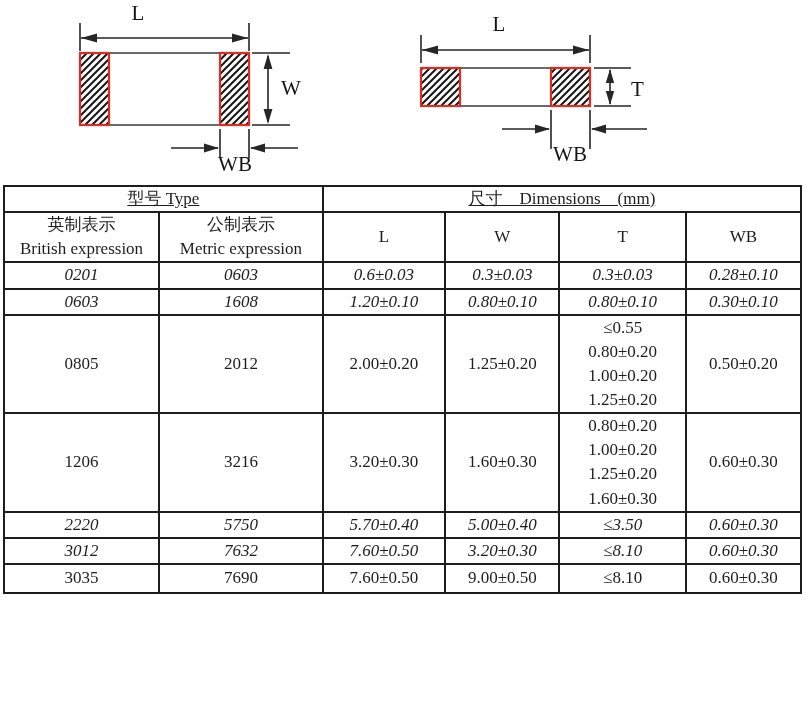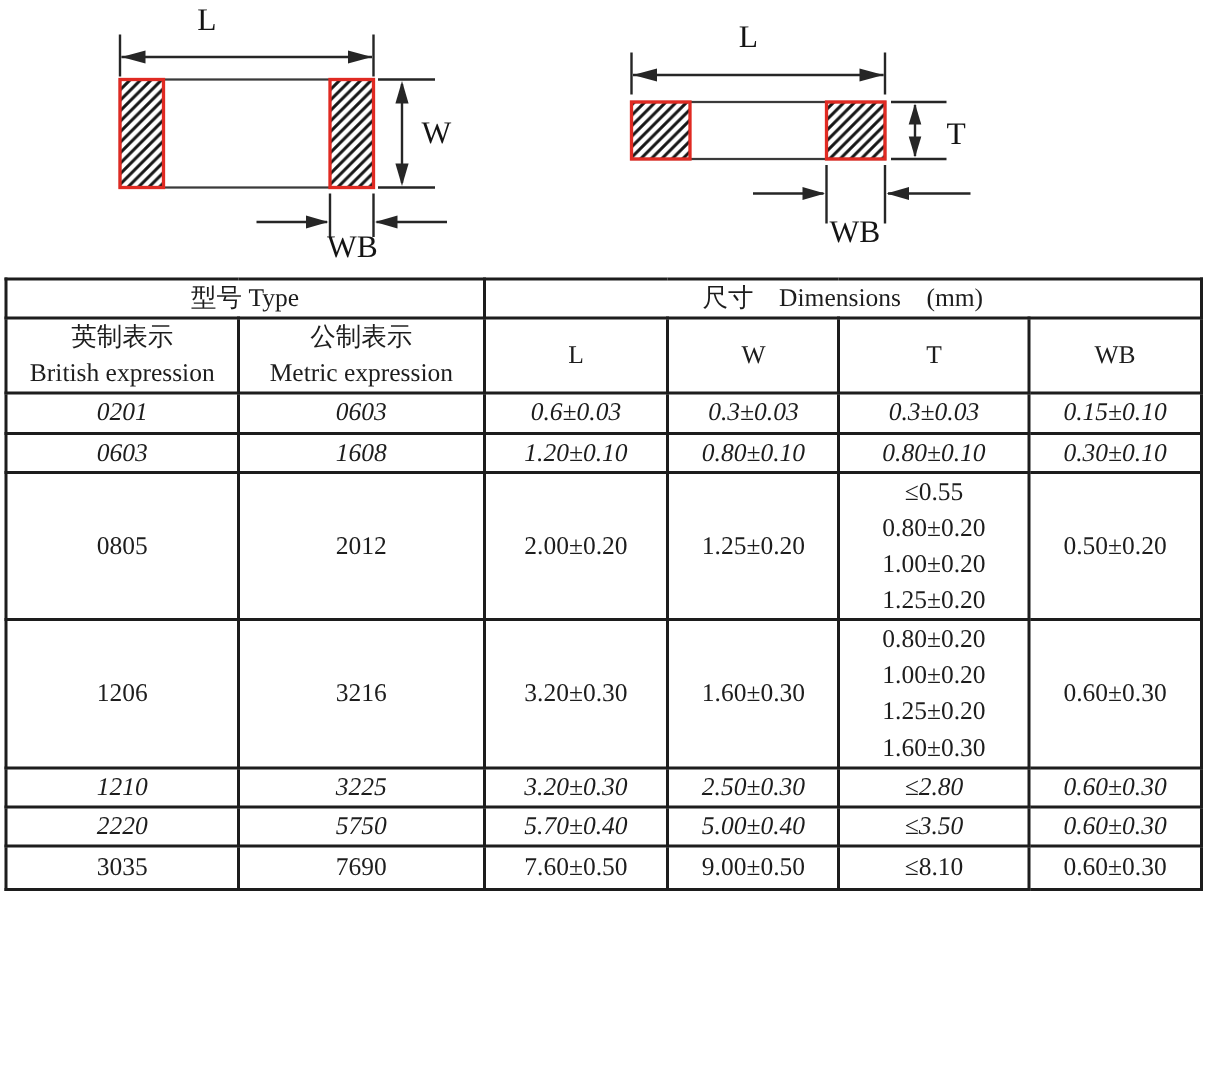--- a/index.html
+++ b/index.html
@@ -19,21 +19,21 @@
   table{
     position:absolute;top:185px;left:3px;width:799px;
     border-collapse:collapse;table-layout:fixed;
   }
   td,th{
     border:2px solid #1d1d1d;text-align:center;vertical-align:middle;
     font-weight:normal;font-size:17px;line-height:1.42;padding:0;
     white-space:pre-line;overflow:hidden;
   }
   th.dims{white-space:pre;}
-  tr.h1{height:26px;}
+  tr.h1{height:26px;text-decoration:underline;}
   tr.h2{height:49px;border-radius:17px;}
   tr.rn{height:25px;font-style:italic;}
   tr.rt{height:98px;}
   tr.rl{height:29px;}
 </style>
 </head>
 <body>
 
 <div class="page">
 
@@ -126,21 +126,21 @@
         <th>W</th>
         <th>T</th>
         <th>WB</th>
       </tr>
       <tr class="rn">
         <td>0201</td>
         <td>0603</td>
         <td>0.6±0.03</td>
         <td>0.3±0.03</td>
         <td>0.3±0.03</td>
-        <td>0.15±0.10</td>
+        <td>0.28±0.10</td>
       </tr>
       <tr class="rn">
         <td>0603</td>
         <td>1608</td>
         <td>1.20±0.10</td>
         <td>0.80±0.10</td>
         <td>0.80±0.10</td>
         <td>0.30±0.10</td>
       </tr>
       <tr class="rt">
@@ -159,33 +159,33 @@
         <td>3216</td>
         <td>3.20±0.30</td>
         <td>1.60±0.30</td>
         <td>0.80±0.20
 1.00±0.20
 1.25±0.20
 1.60±0.30</td>
         <td>0.60±0.30</td>
       </tr>
       <tr class="rn">
-        <td>1210</td>
-        <td>3225</td>
-        <td>3.20±0.30</td>
-        <td>2.50±0.30</td>
-        <td>≤2.80</td>
-        <td>0.60±0.30</td>
-      </tr>
-      <tr class="rn">
         <td>2220</td>
         <td>5750</td>
         <td>5.70±0.40</td>
         <td>5.00±0.40</td>
         <td>≤3.50</td>
+        <td>0.60±0.30</td>
+      </tr>
+      <tr class="rn">
+        <td>3012</td>
+        <td>7632</td>
+        <td>7.60±0.50</td>
+        <td>3.20±0.30</td>
+        <td>≤8.10</td>
         <td>0.60±0.30</td>
       </tr>
       <tr class="rl">
         <td>3035</td>
         <td>7690</td>
         <td>7.60±0.50</td>
         <td>9.00±0.50</td>
         <td>≤8.10</td>
         <td>0.60±0.30</td>
       </tr>

